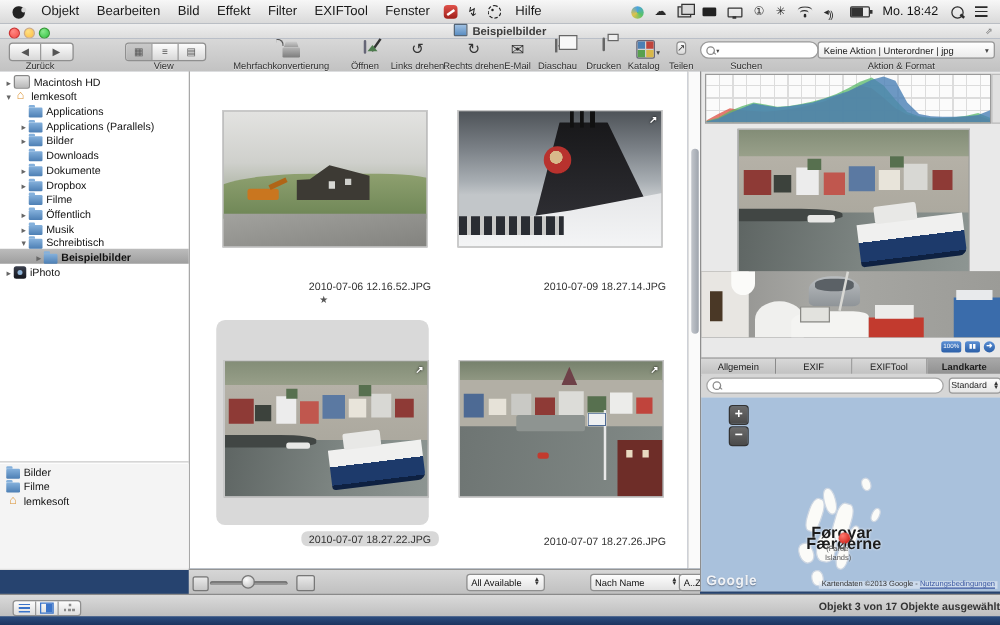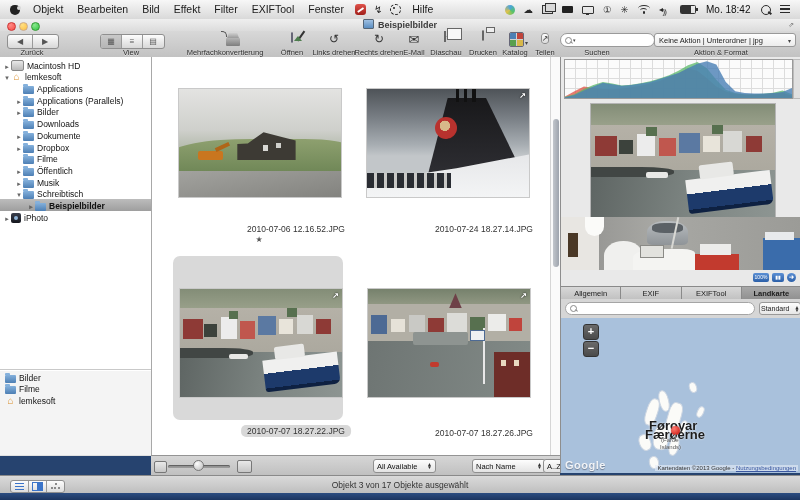--- a/index.html
+++ b/index.html
@@ -147,21 +147,21 @@
   
   .bottombar{left:0;top:475px;width:800px;height:18px;background:linear-gradient(#dadada,#bdbdbd);border-top:1px solid #8a8a8a;}
   .bseg{position:absolute;left:10px;top:3.5px;display:flex;border:1px solid #8f8f8f;border-radius:3px;overflow:hidden;background:linear-gradient(#fdfdfd,#dcdcdc);}
   .bseg span{width:17px;height:11px;border-right:1px solid #9a9a9a;display:flex;align-items:center;justify-content:center;}
   .bseg span:last-child{border-right:none;}
   .ic-list{width:9px;height:7px;background:repeating-linear-gradient(180deg,#3b74c9 0 1.4px,transparent 1.4px 2.9px);}
   .ic-split{width:9px;height:7px;border:1px solid #3b74c9;background:linear-gradient(90deg,transparent 0 45%,#3b74c9 45%);}
   .ic-tree{width:9px;height:7px;position:relative;}
   .ic-tree:before{content:"";position:absolute;left:3.5px;top:0;width:2px;height:2px;background:#8a8a8a;}
   .ic-tree:after{content:"";position:absolute;left:0;top:4px;width:9px;height:2px;background:repeating-linear-gradient(90deg,#8a8a8a 0 2px,transparent 2px 3.5px);}
-  .statustext{position:absolute;left:0;right:0;top:4px;text-align:center;font-size:8.5px;color:#333;}
+  .statustext{position:absolute;left:0;right:0;top:4px;text-align:right;font-size:8.5px;color:#333;font-weight:bold;}
   .deskstrip{left:0;top:493px;width:800px;height:7px;background:linear-gradient(#2c4d80,#1c3560);}
 
   
   .pp{position:absolute;}
   .town-hill{left:0;top:0;width:100%;height:20%;background:linear-gradient(#838d77,#9ba28c);}
   .town-band{left:0;top:18%;width:100%;height:44%;background:linear-gradient(#b5b1a7,#aba89e);}
   .town-water{left:0;top:58%;width:100%;height:42%;background:linear-gradient(100deg,#5e6563 0%,#7d8582 55%,#8d9592 100%);}
   .quay{left:0;top:55%;width:45%;height:9%;background:#41464404;background:#414644;border-radius:0 40% 40% 0;}
   .ship{left:52%;top:62%;width:46%;height:30%;background:linear-gradient(180deg,#f0f0ef 0 42%,#1d3a6b 42% 88%,#0e2142 88%);transform:rotate(-7deg);border-radius:0 0 6px 3px;}
   .ship:before{content:"";position:absolute;left:18%;top:-38%;width:40%;height:42%;background:#e8e8e6;border-radius:2px;}
@@ -445,21 +445,21 @@
       <div class="pp" style="left:71%;top:36%;width:1.2%;height:52%;background:#e8e8e8;"></div>
       <div class="pp" style="left:63%;top:38%;width:9%;height:10%;background:#eef0f2;box-shadow:inset 0 0 0 1px #4d6a94;"></div>
       <div class="pp" style="left:78%;top:58%;width:22%;height:42%;background:#6e2d28;"></div>
       <div class="pp" style="left:82%;top:66%;width:3%;height:5%;background:#e8d9c0;"></div>
       <div class="pp" style="left:90%;top:66%;width:3%;height:5%;background:#e8d9c0;"></div>
       <span class="expand">↗</span>
     </div>
 
     <span class="tlabel" style="left:107px;top:167px;">2010-07-06 12.16.52.JPG</span>
     <span class="star" style="left:107px;top:178px;">★</span>
-    <span class="tlabel" style="left:295px;top:167px;">2010-07-24 18.27.14.JPG</span>
+    <span class="tlabel" style="left:295px;top:167px;">2010-07-09 18.27.14.JPG</span>
     <span class="tlabel pill" style="left:107px;top:368px;">2010-07-07 18.27.22.JPG</span>
     <span class="tlabel" style="left:295px;top:371px;">2010-07-07 18.27.26.JPG</span>
   </div>
 
   <div class="abs vscroll">
     <div class="vthumb"></div>
   </div>
 
   <div class="abs ctrlbar">
     <div class="imgszico" style="left:3px;top:5px;width:11px;height:10px;"></div>

